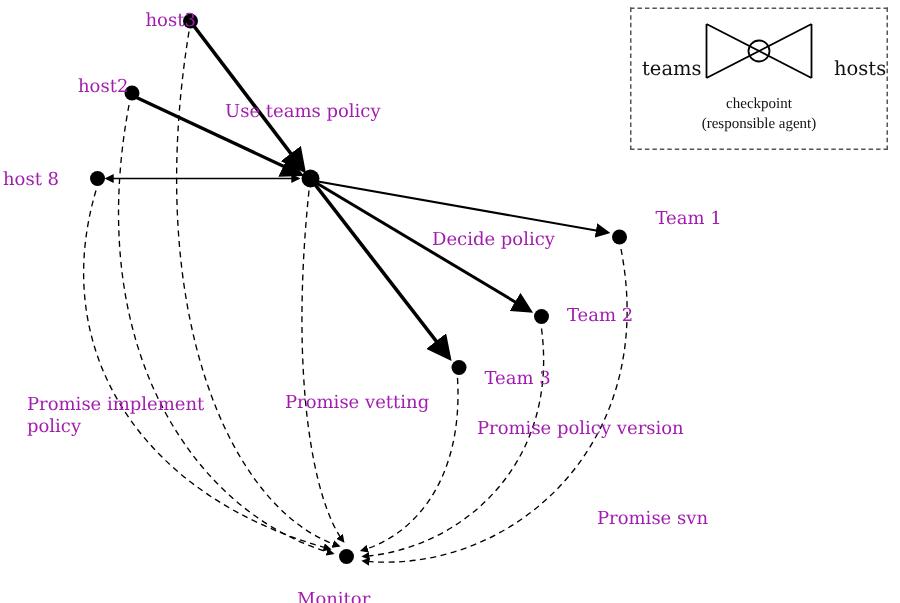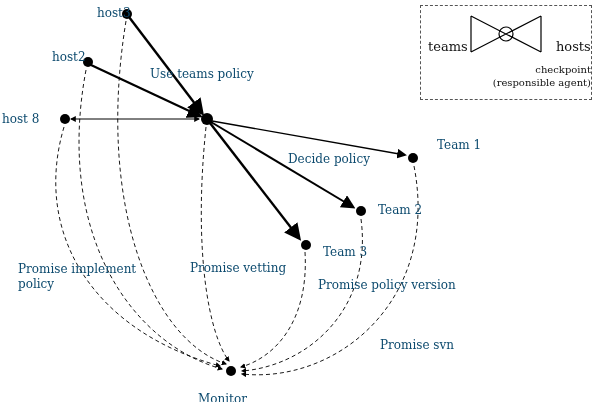--- a/index.html
+++ b/index.html
@@ -10,41 +10,42 @@
     font-family:"DejaVu Serif","Liberation Serif",serif;
     color:#111;
     overflow:hidden;
   }
   svg.layer{position:absolute;left:0;top:0;}
   .lbl{
     position:absolute;
     font-size:12px;
     line-height:1.25;
     white-space:nowrap;
-    color:#0c4a6e;
+    color:#a21caf;
   }
   .lbl.wrap{white-space:normal;}
   #legend{
     position:absolute;
     left:420px;top:5px;
     width:172px;height:95px;
     border:1px dashed #555;
     box-sizing:border-box;
     background:#fff;
   }
   #legend .leg-lbl{
     position:absolute;
     font-size:13px;
   }
   #legend .cap{
     position:absolute;
     width:100%;
-    text-align:right;
+    text-align:center;
     font-size:10px;
     line-height:1.2;
+    font-family:Liberation Serif, serif;
   }
 </style>
 </head>
 <body>
 
 <div id="canvas">
 
   <svg class="layer" width="600" height="402" viewBox="0 0 600 402">
     <defs>
       <marker id="arr" viewBox="0 0 10 10" refX="8" refY="5" markerWidth="7" markerHeight="7" orient="auto-start-reverse">
@@ -86,21 +87,21 @@
   <span class="lbl" style="left:437px;top:138px">Team 1</span>
   <span class="lbl" style="left:378px;top:203px">Team 2</span>
   <span class="lbl" style="left:323px;top:245px">Team 3</span>
   <span class="lbl" style="left:198px;top:392px">Monitor</span>
 
   <span class="lbl" style="left:150px;top:67px">Use teams policy</span>
   <span class="lbl" style="left:288px;top:152px">Decide policy</span>
   <span class="lbl wrap" style="left:18px;top:262px;width:138px">Promise implement policy</span>
   <span class="lbl" style="left:190px;top:261px">Promise vetting</span>
   <span class="lbl" style="left:318px;top:278px">Promise policy version</span>
-  <span class="lbl" style="left:380px;top:338px">Promise svn</span>
+  <span class="lbl" style="left:398px;top:338px">Promise svn</span>
 
   <div id="legend">
     <span class="leg-lbl" style="left:7px;top:33px">teams</span>
     <span class="leg-lbl" style="left:135px;top:33px">hosts</span>
     <svg width="170" height="58" viewBox="0 0 170 58" style="position:absolute;left:0;top:0">
       <path d="M50,10 L120,46 M50,46 L120,10 M50,10 L50,46 M120,10 L120,46" fill="none" stroke="#000" stroke-width="1.2"></path>
       <circle cx="85" cy="28" r="7" fill="none" stroke="#000" stroke-width="1.2"></circle>
     </svg>
     <div class="cap" style="top:58px">checkpoint</div>
     <div class="cap" style="top:71px">(responsible agent)</div>

